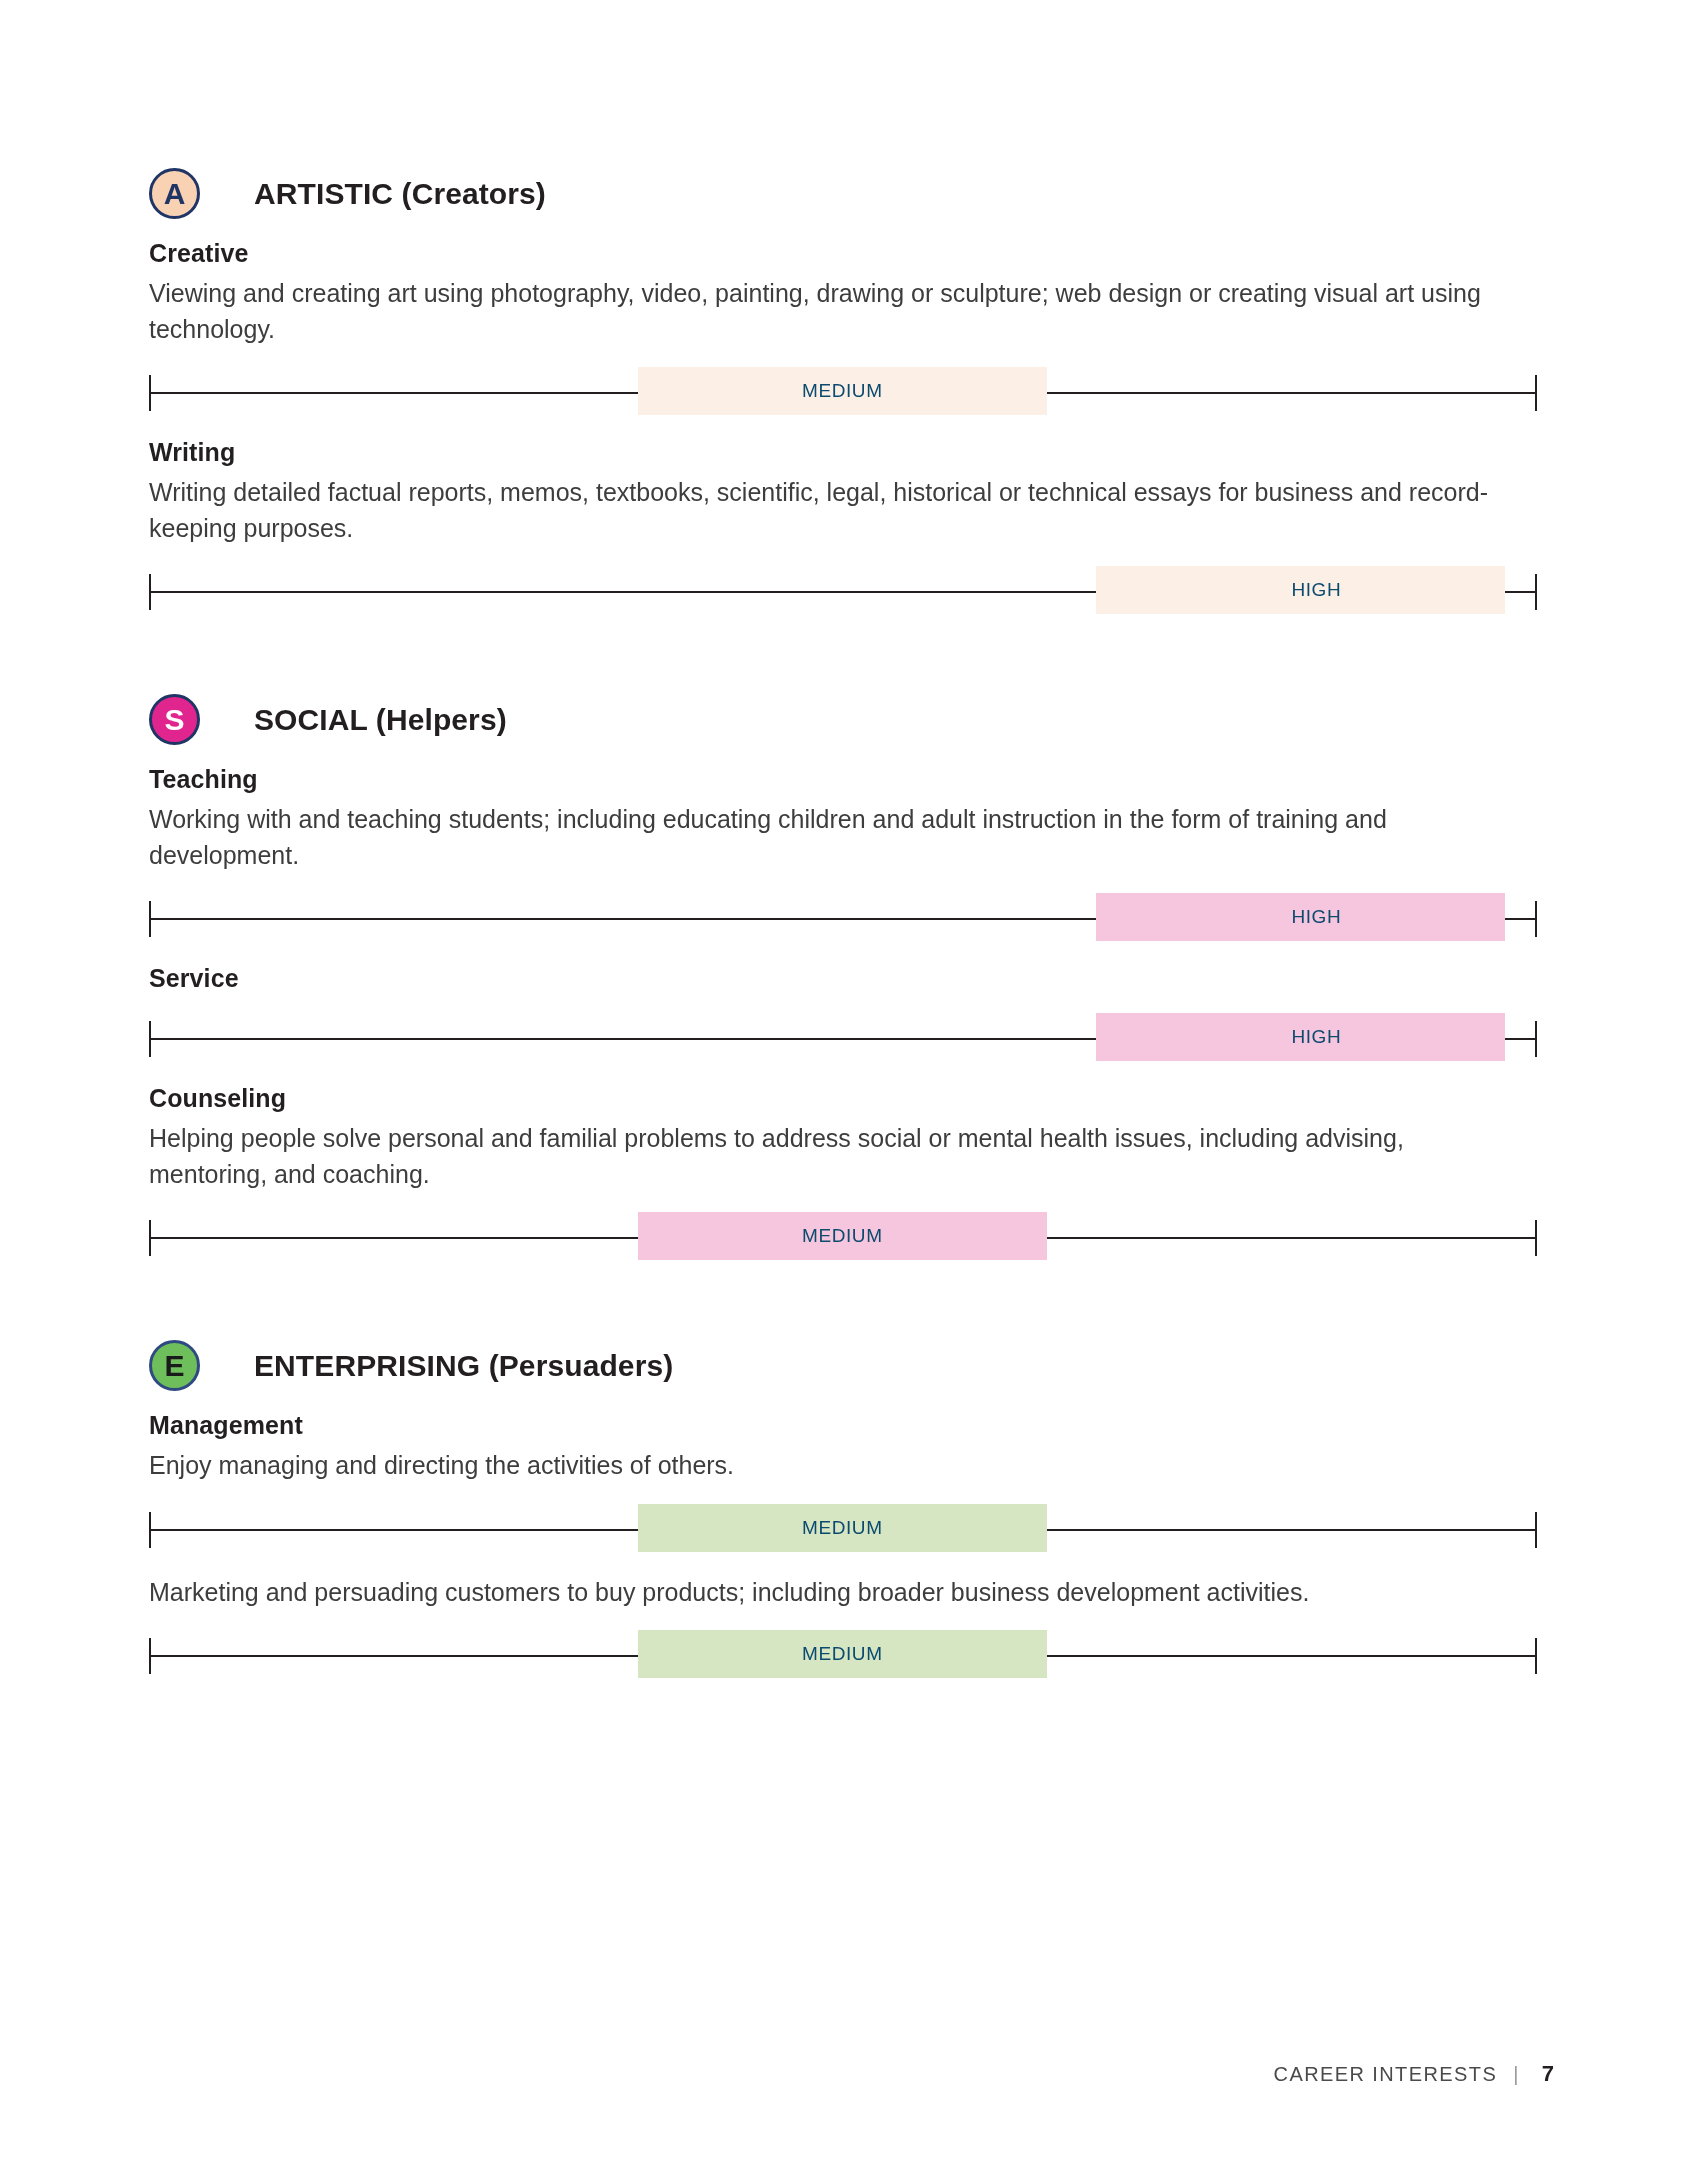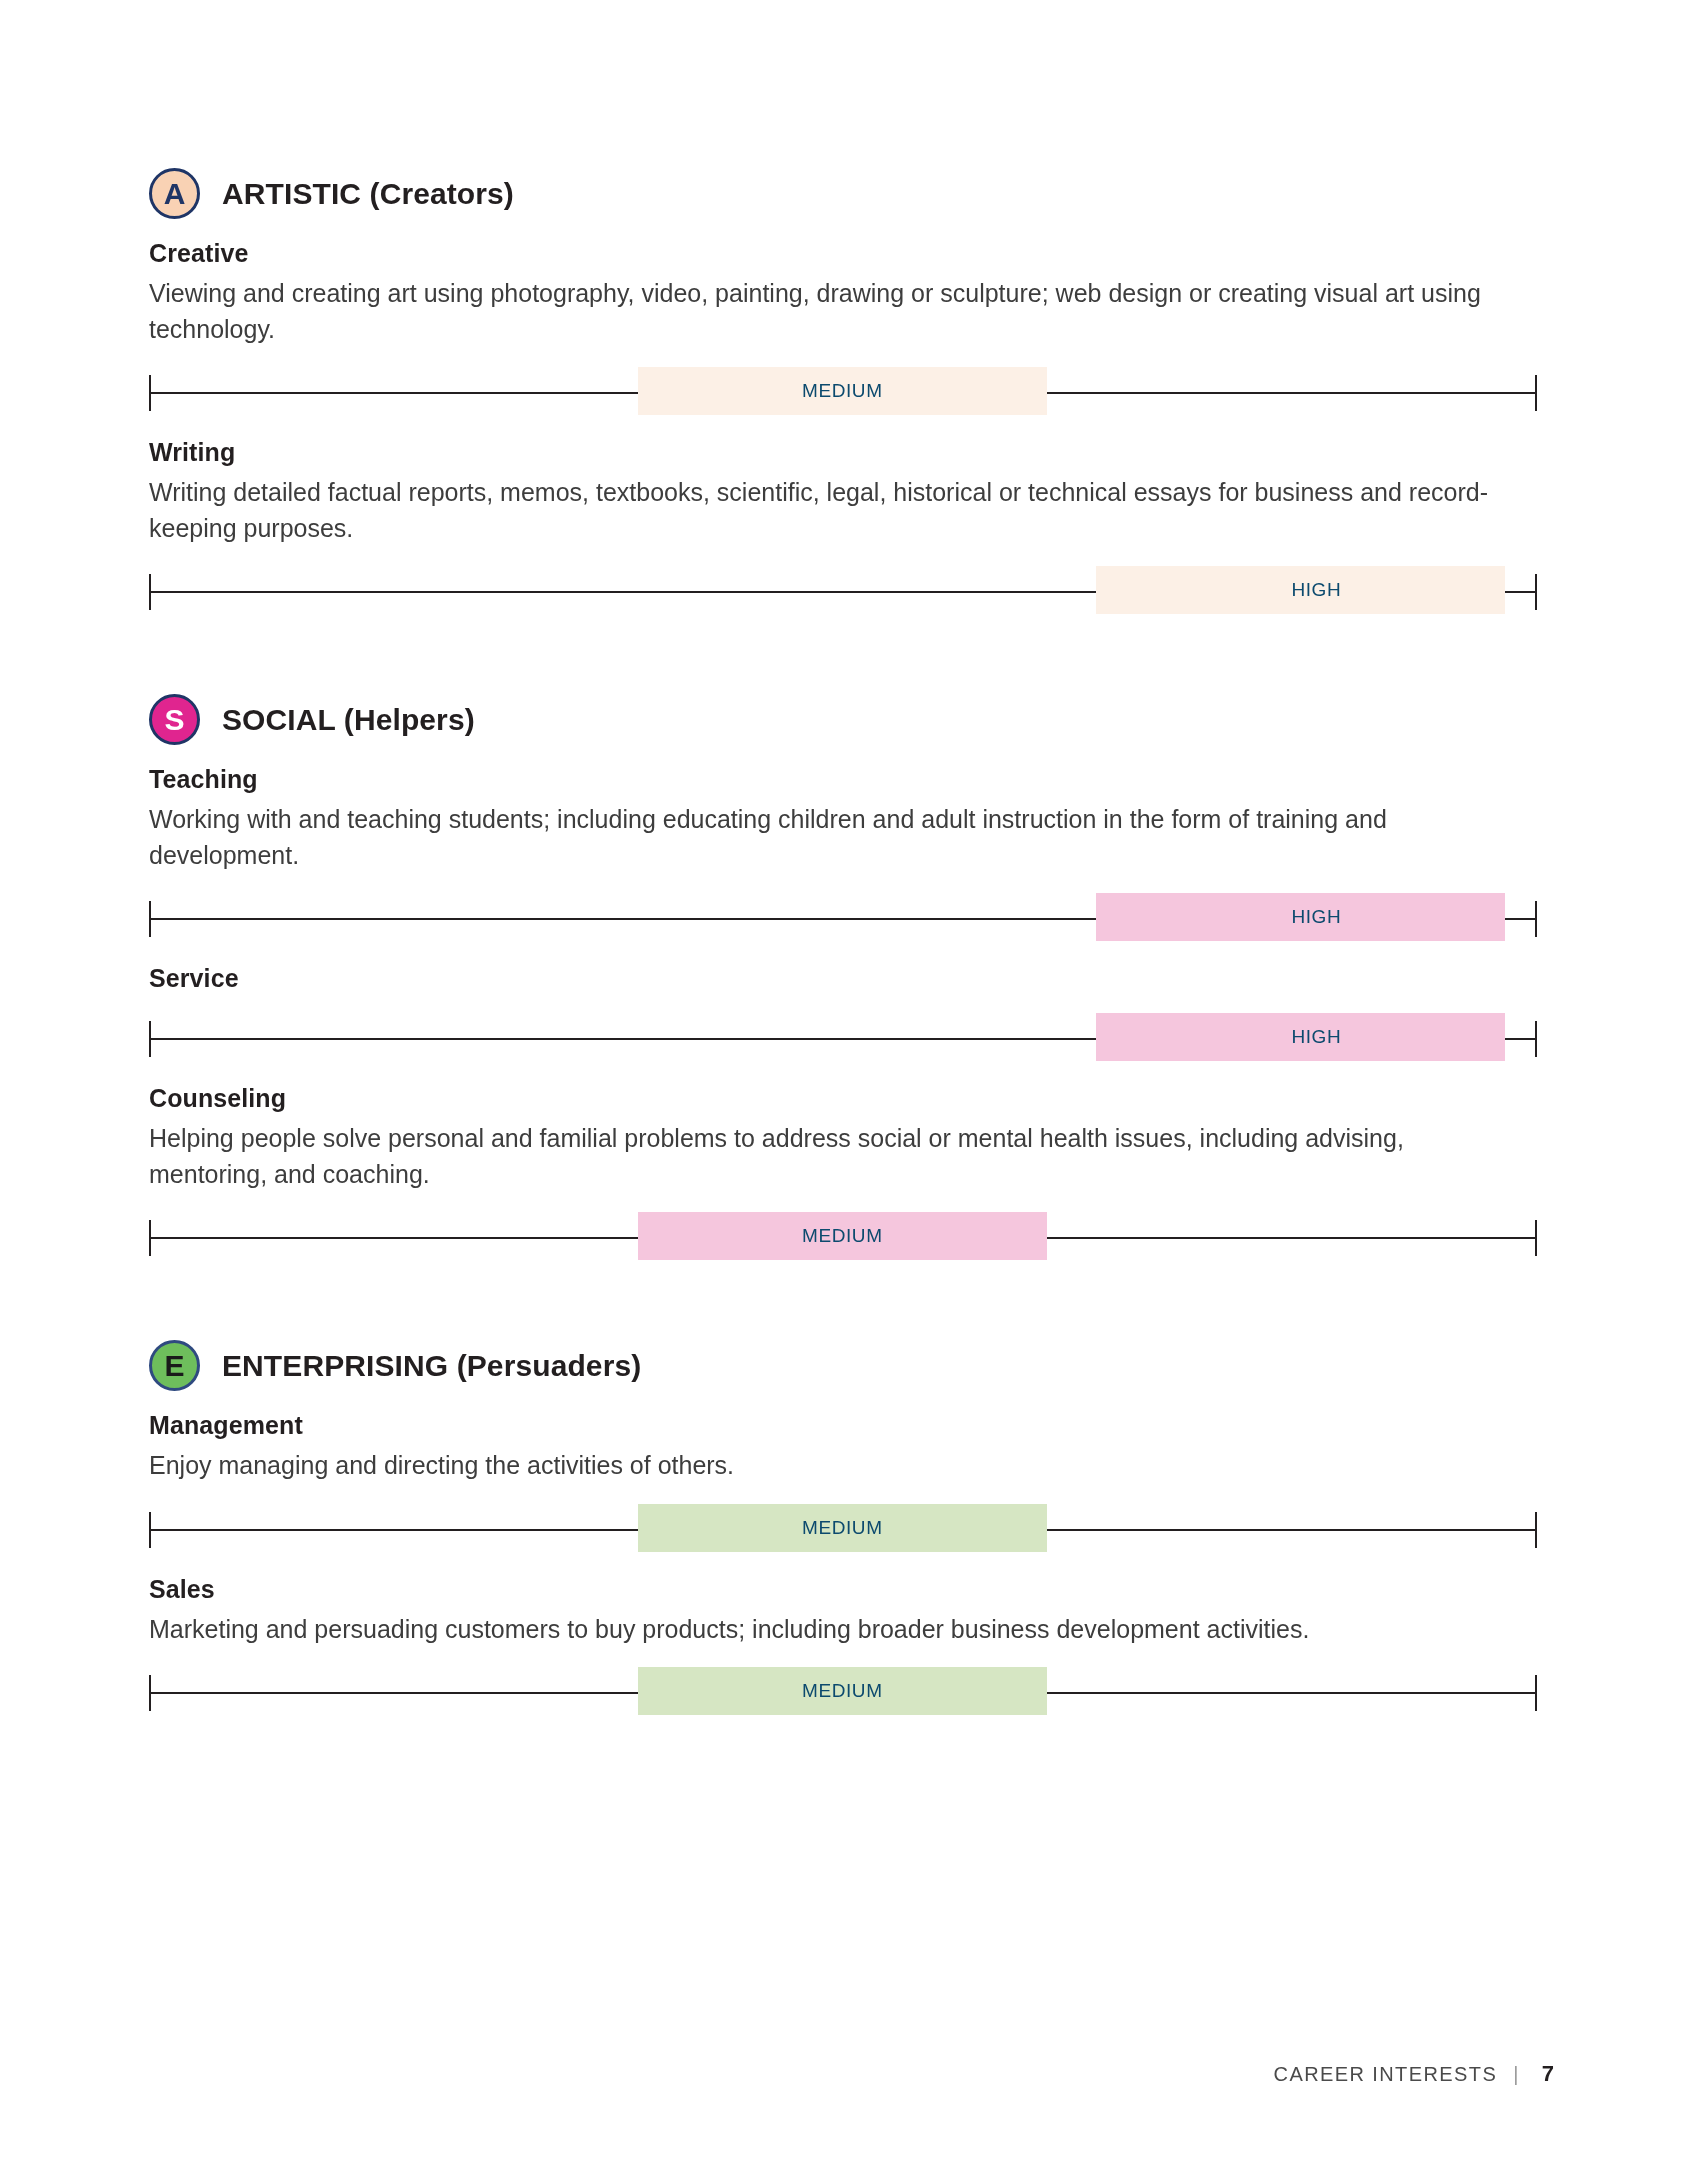--- a/index.html
+++ b/index.html
@@ -51,20 +51,21 @@
   }
   .badge.artistic { background: #f9d2b4; color: #1f3566; }
   .badge.social   { background: #e0258f; color: #ffffff; }
   .badge.enterprising { background: #6ebe5c; color: #1a1a1a; border-color: #2f4a80; }
 
   .section-title {
     font-size: 30px;
     font-weight: 700;
     letter-spacing: 0.1px;
     color: #231f20;
+    margin-left: 32px;
   }
 
   
   .item { margin-top: 20px; }
   .item-title {
     font-size: 25px;
     font-weight: 700;
     color: #231f20;
     margin: 0 0 8px 0;
     letter-spacing: 0.1px;
@@ -236,21 +237,20 @@
       <div class="item-desc">Enjoy managing and directing the activities of others.</div>
       <div class="scale">
         <div class="axis"></div>
         <div class="tick left"></div>
         <div class="tick right"></div>
         <div class="band green pos-medium">MEDIUM</div>
       </div>
     </div>
 
     <div class="item">
-      <div class="item-title">Sales</div>
       <div class="item-desc">Marketing and persuading customers to buy products; including broader business development activities.</div>
       <div class="scale">
         <div class="axis"></div>
         <div class="tick left"></div>
         <div class="tick right"></div>
         <div class="band green pos-medium">MEDIUM</div>
       </div>
     </div>
 
   </div>

